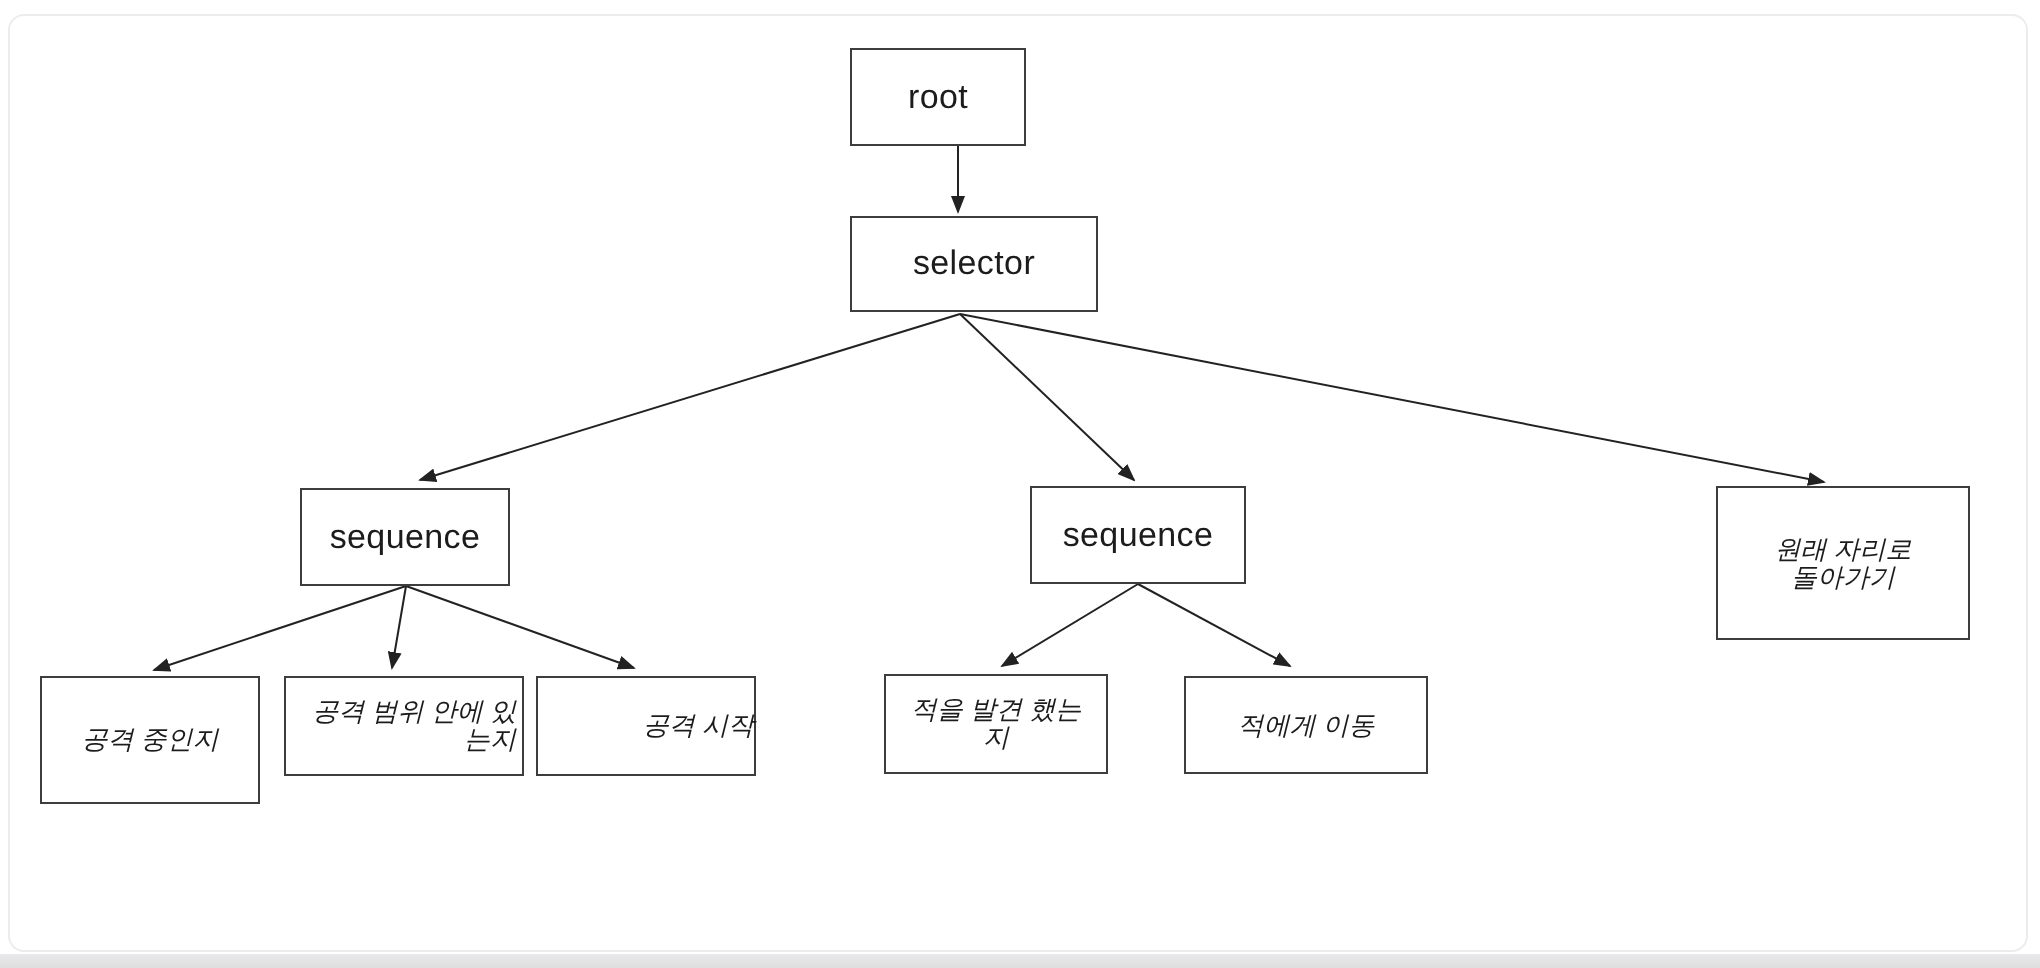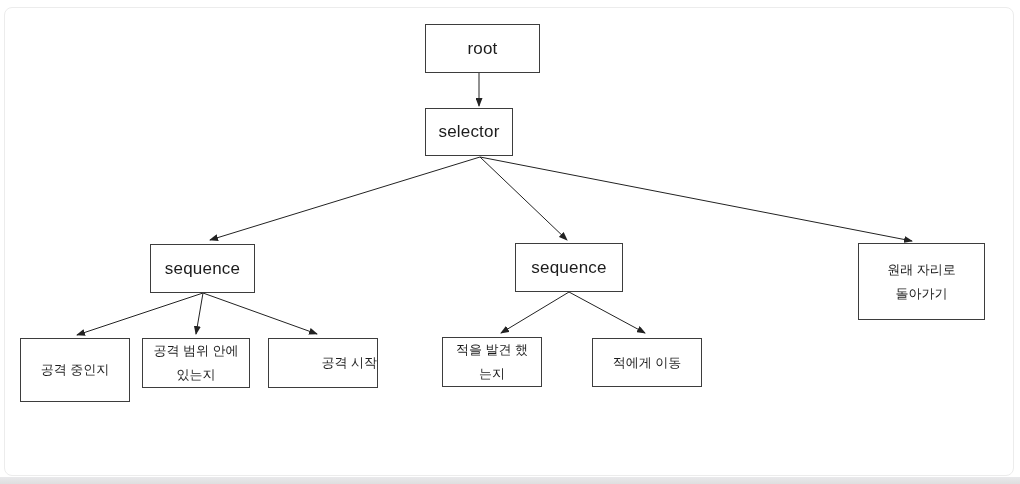--- a/index.html
+++ b/index.html
@@ -47,21 +47,21 @@
     box-sizing: border-box;
     background: #ffffff;
     border: 1px solid #3d3d3d;
     display: flex;
     align-items: center;
     justify-content: center;
     text-align: center;
     color: #1c1c1c;
   }
   .node-en { font-size: 17px; letter-spacing: 0.2px; }
-  .node-ko { font-size: 13px; line-height: 24px; }
+  .node-ko { font-size: 13px; line-height: 14px; font-style: italic; }
 </style>
 </head>
 <body>
 
 <div class="canvas-card"></div>
 
 <svg class="edges-svg" viewBox="0 0 1020 484" xmlns="http://www.w3.org/2000/svg">
   <defs>
     <marker id="arrow" markerWidth="9" markerHeight="7" refX="8" refY="3.5" orient="auto" markerUnits="userSpaceOnUse">
       <path d="M0,0 L9,3.5 L0,7 Z" fill="#222222"></path>
@@ -71,53 +71,53 @@
   <line x1="480" y1="157" x2="210" y2="240" marker-end="url(#arrow)"></line>
   <line x1="480" y1="157" x2="567" y2="240" marker-end="url(#arrow)"></line>
   <line x1="480" y1="157" x2="912" y2="241" marker-end="url(#arrow)"></line>
   <line x1="203" y1="293" x2="77" y2="335" marker-end="url(#arrow)"></line>
   <line x1="203" y1="293" x2="196" y2="334" marker-end="url(#arrow)"></line>
   <line x1="203" y1="293" x2="317" y2="334" marker-end="url(#arrow)"></line>
   <line x1="569" y1="292" x2="501" y2="333" marker-end="url(#arrow)"></line>
   <line x1="569" y1="292" x2="645" y2="333" marker-end="url(#arrow)"></line>
 </svg>
 
-<div class="node node-en" style="left:425px; top:24px;  width:115px; height:49px;">
+<div class="node node-en" style="left:425px; top:24px;  width:88px; height:49px;">
   <span>root</span>
 </div>
 
-<div class="node node-en" style="left:425px; top:108px; width:88px; height:48px;">
+<div class="node node-en" style="left:425px; top:108px; width:124px; height:48px;">
   <span>selector</span>
 </div>
 
 <div class="node node-en" style="left:150px; top:244px; width:105px; height:49px;">
   <span>sequence</span>
 </div>
 
 <div class="node node-en" style="left:515px; top:243px; width:108px; height:49px;">
   <span>sequence</span>
 </div>
 
 <div class="node node-ko" style="left:858px; top:243px; width:127px; height:77px; padding:0 24px;">
   <span>원래 자리로 돌아가기</span>
 </div>
 
 <div class="node node-ko" style="left:20px;  top:338px; width:110px; height:64px;">
   <span>공격 중인지</span>
 </div>
 
-<div class="node node-ko" style="left:142px; top:338px; width:108px; height:50px; padding:0 3px;">
+<div class="node node-ko" style="left:142px; top:338px; width:120px; height:50px; padding:0 3px;text-align:right;">
   <span>공격 범위 안에 있는지</span>
 </div>
 
 <div class="node node-ko" style="left:268px; top:338px; width:110px; height:50px;justify-content:flex-end;">
   <span>공격 시작</span>
 </div>
 
-<div class="node node-ko" style="left:442px; top:337px; width:100px; height:50px; padding:0 9px;justify-content:flex-end;">
+<div class="node node-ko" style="left:442px; top:337px; width:112px; height:50px; padding:0 9px;justify-content:flex-end;">
   <span>적을 발견 했는지</span>
 </div>
 
-<div class="node node-ko" style="left:592px; top:338px; width:110px; height:49px;">
+<div class="node node-ko" style="left:592px; top:338px; width:122px; height:49px;">
   <span>적에게 이동</span>
 </div>
 
 <div class="bottom-band"></div>
 
 </body></html>

